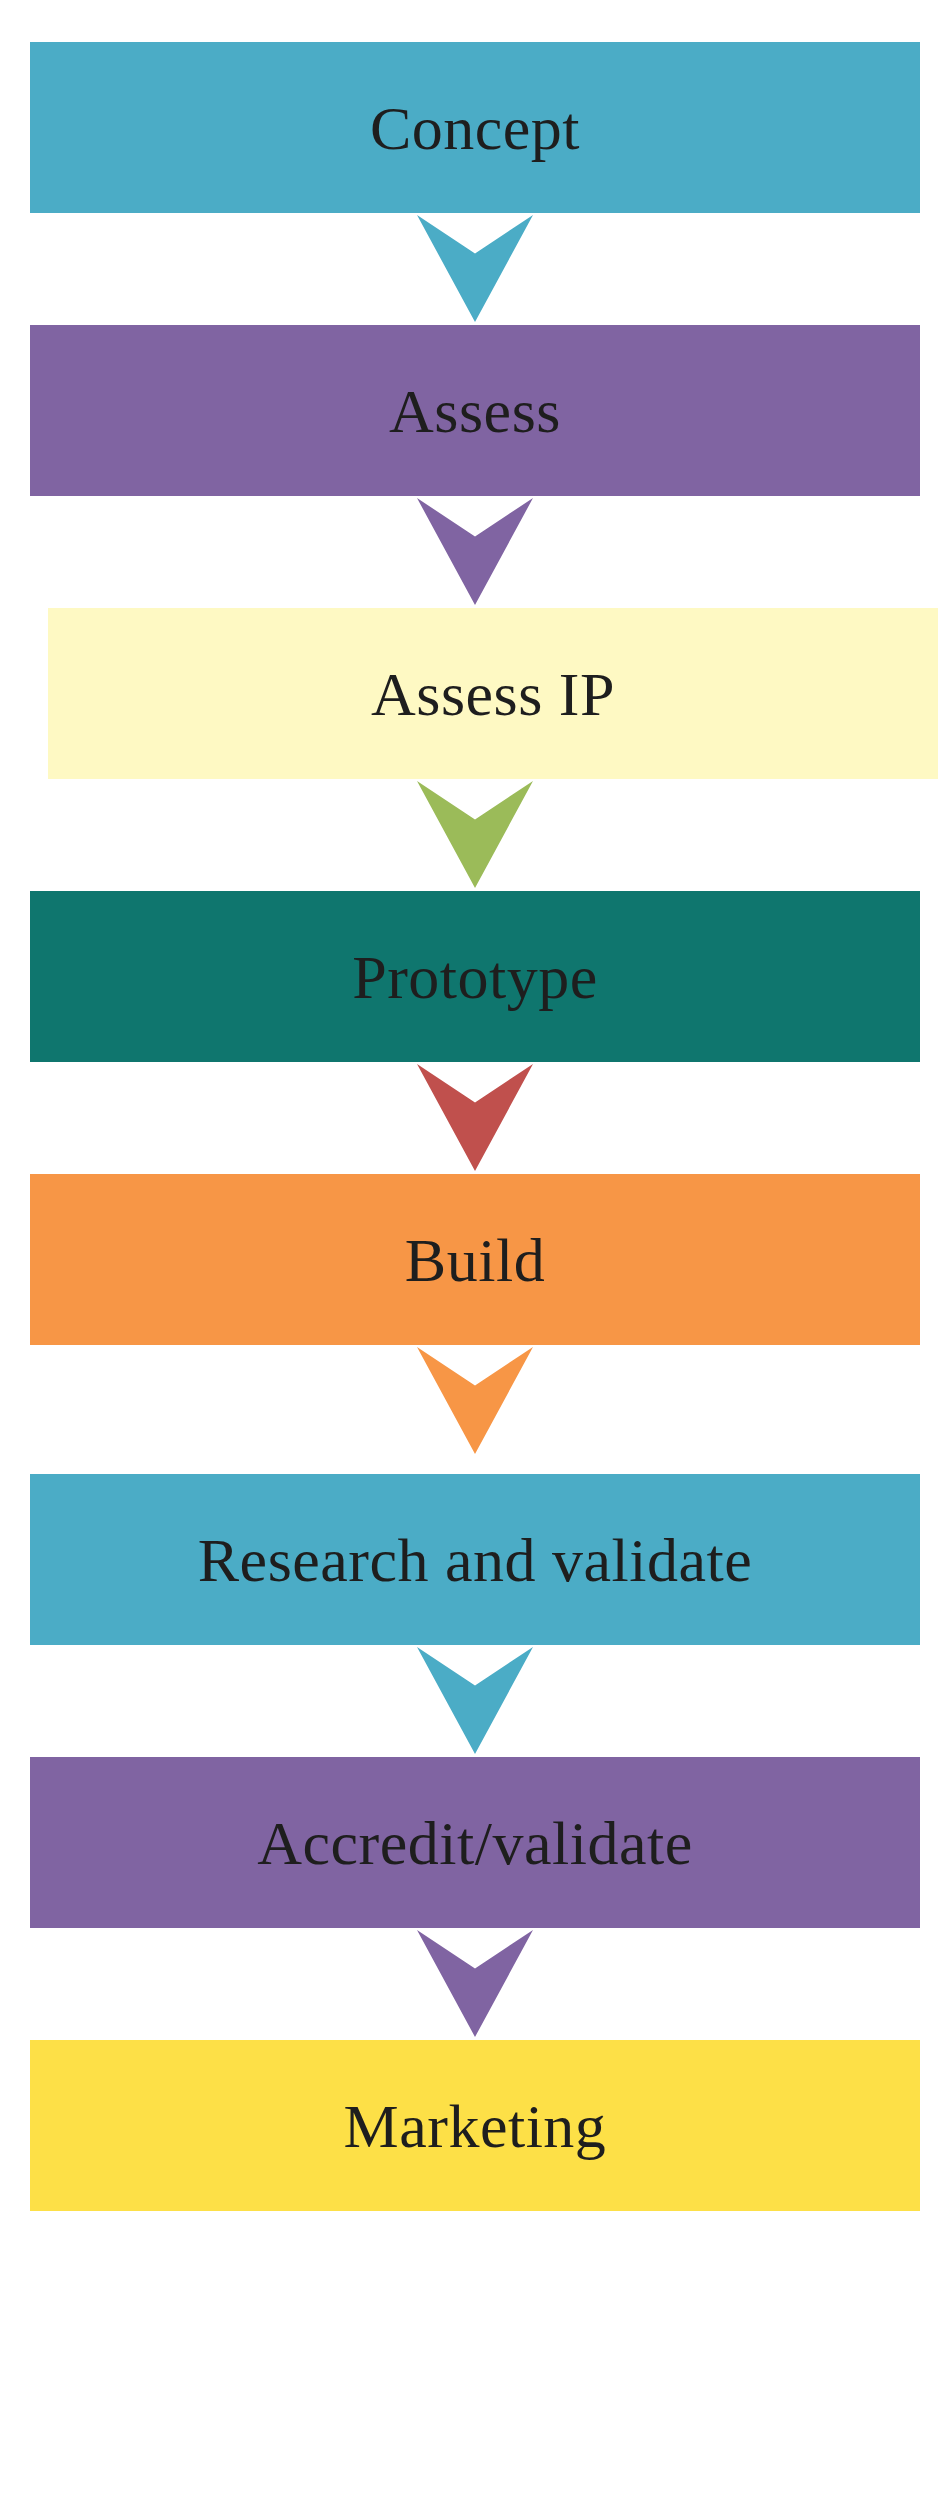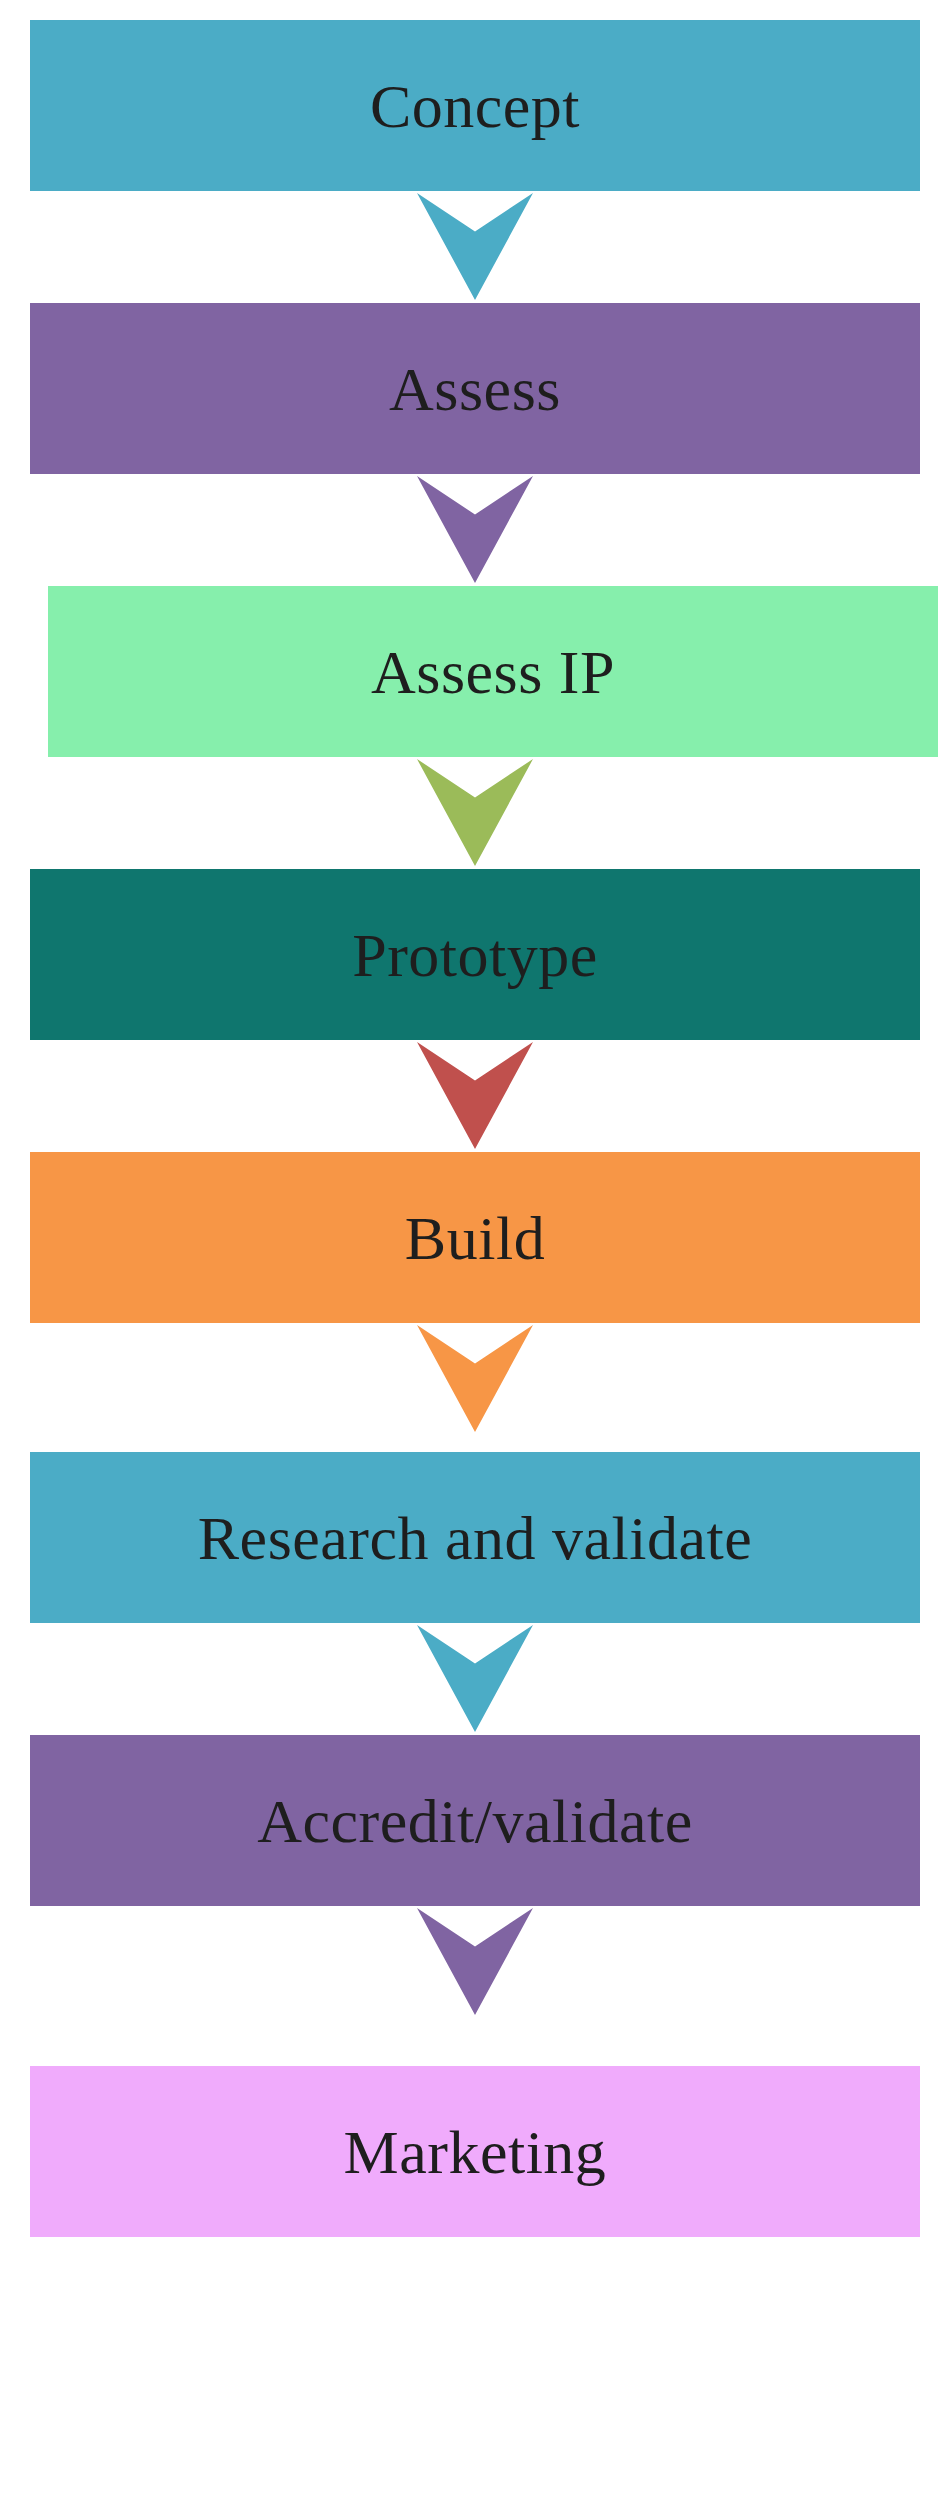--- a/index.html
+++ b/index.html
@@ -8,21 +8,21 @@
   }
   body {
     width: 950px;
     height: 2505px;
     background: #ffffff;
     font-family: "Liberation Serif", "DejaVu Serif", serif;
     overflow: hidden;
   }
   .flow {
     box-sizing: border-box;
-    padding-top: 20px;
+    padding-top: 42px;
     width: 950px;
     display: flex;
     flex-direction: column;
     align-items: center;
   }
   .step {
     width: 100%;
     display: flex;
     flex-direction: column;
     align-items: center;
@@ -71,21 +71,21 @@
   <div class="step">
     <div class="box" style="background: rgb(128, 100, 162);">
       <span class="label">Assess</span>
     </div>
     <div class="arrow-zone">
       <div class="arrow" style="background: rgb(128, 100, 162);"></div>
     </div>
   </div>
 
   <div class="step">
-    <div class="box" style="background: #86efac; margin-left: 36px;">
+    <div class="box" style="background: #fef9c3; margin-left: 36px;">
       <span class="label">Assess IP</span>
     </div>
     <div class="arrow-zone">
       <div class="arrow" style="background: rgb(155, 187, 89);"></div>
     </div>
   </div>
 
   <div class="step">
     <div class="box" style="background: #0f766e;">
       <span class="label">Prototype</span>
@@ -117,18 +117,18 @@
     <div class="box" style="background: rgb(128, 100, 162);">
       <span class="label">Accredit/validate</span>
     </div>
     <div class="arrow-zone">
       <div class="arrow" style="background: rgb(128, 100, 162);"></div>
     </div>
   </div>
 
 
   <div class="step last">
-    <div class="box" style="background: #f0abfc; margin-top: 48px;">
+    <div class="box" style="background: #fde047;">
       <span class="label">Marketing</span>
     </div>
 
   </div>
 </div>
 
 </body></html>

